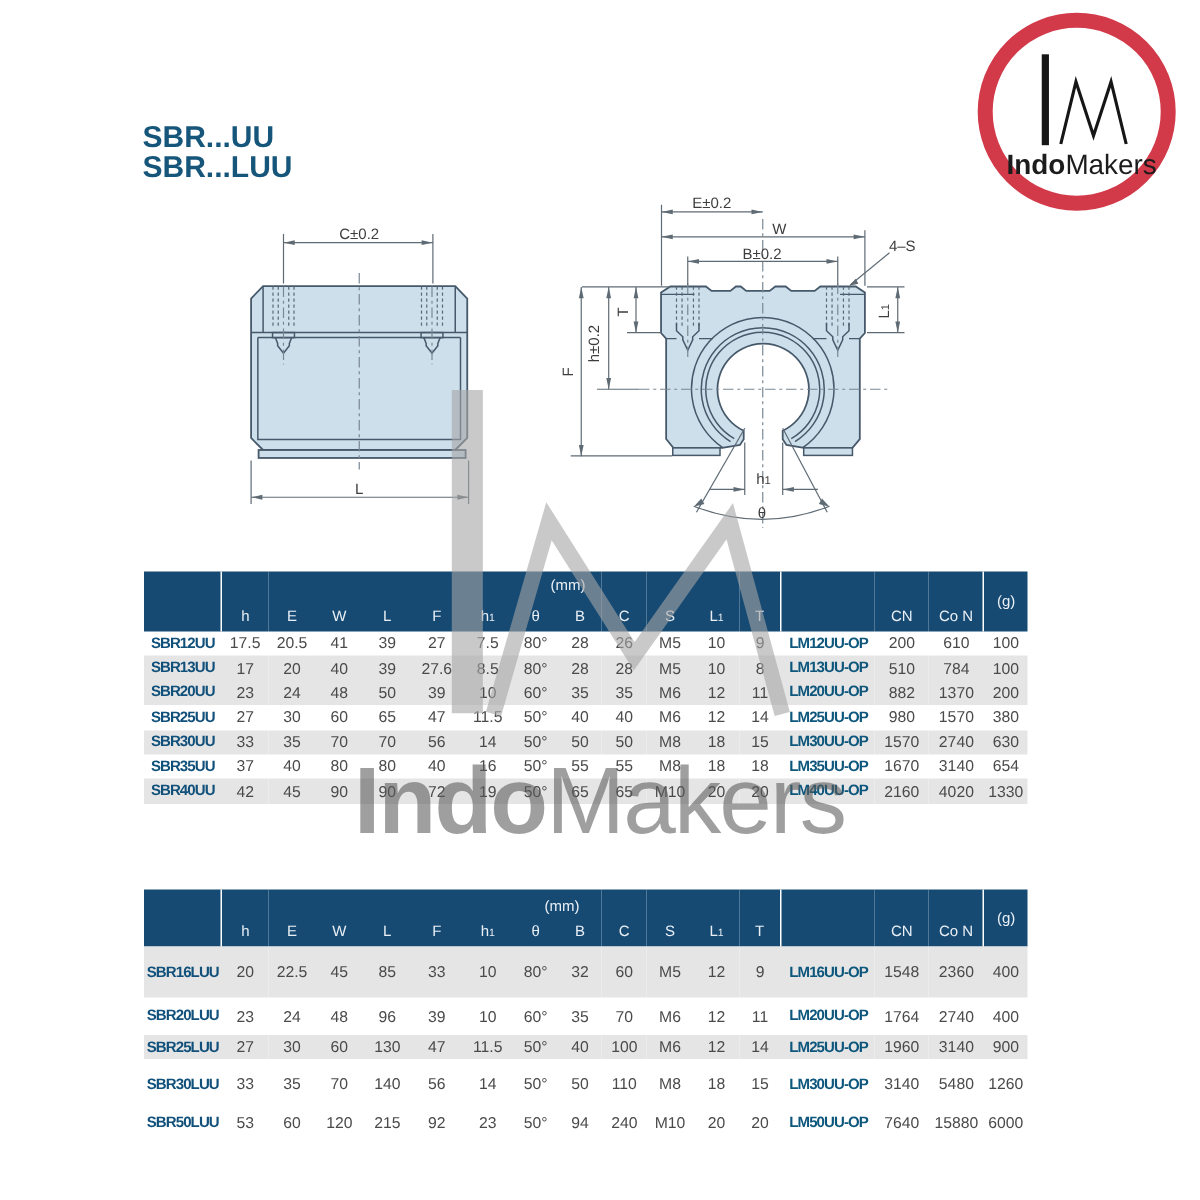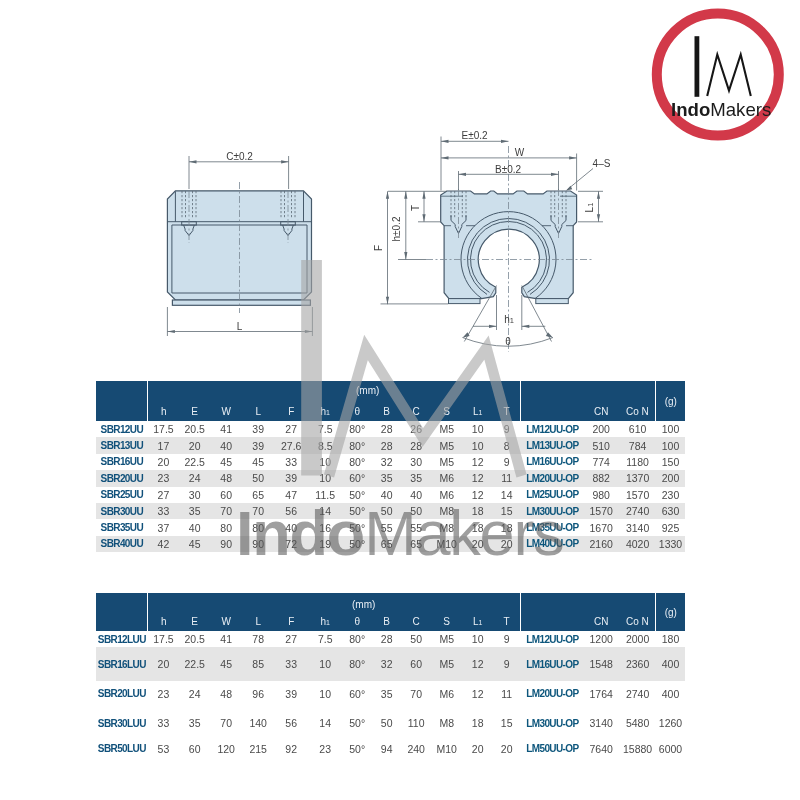--- a/index.html
+++ b/index.html
@@ -11,27 +11,28 @@
   .dtab th{background:#164a73;color:#e9eff5;font-weight:normal;font-size:10px;
            vertical-align:bottom;padding:0 0 4px 0;text-align:center;}
   .dtab td{font-size:10.5px;color:#4a4a4a;text-align:center;padding:0;
            white-space:nowrap;overflow:visible;}
   .dtab tr.g td{background:#e5e5e5;}
   .dtab td.nm{color:#10507a;font-weight:bold;font-size:10px;letter-spacing:-0.6px;}
   .dtab td.lm{color:#0d567c;font-weight:bold;font-size:10px;letter-spacing:-0.6px;
               text-align:left;padding-left:6px;}
   .sepR{border-right:1.6px solid #fff;}
   .sepL{border-left:1.6px solid #fff;}
-  .mm{position:absolute;color:#e9eff5;font-size:10px;}
+  .mm{position:absolute;color:#e9eff5;font-size:10px;margin-left:11px;}
   #overlay{position:absolute;left:0;top:0;z-index:6;pointer-events:none;font-family:"Liberation Sans", sans-serif;}
 </style>
 </head>
 <body>
 <div id="page">
 
+<div id="title">SBR...UU<br>SBR...LUU</div>
 
 <table class="dtab" id="t1" style="left:96px;top:381px;width:589px;">
 <colgroup>
 <col style="width:51.7px">
         <col style="width:31.5px">
         <col style="width:31px">
         <col style="width:32px">
 <col style="width:32px">
         <col style="width:34px">
         <col style="width:34px">
@@ -99,39 +100,20 @@
           <td>28</td>
           <td>28</td>
           <td>M5</td>
           <td>10</td>
           <td>8</td>
           <td class="lm">LM13UU-OP</td>
           <td>510</td>
           <td>784</td>
           <td>100</td>
         </tr>
-<tr style="height:16.4px">
-          <td class="nm">SBR16UU</td>
-          <td>20</td>
-          <td>22.5</td>
-          <td>45</td>
-          <td>45</td>
-          <td>33</td>
-          <td>10</td>
-          <td>80°</td>
-          <td>32</td>
-          <td>30</td>
-          <td>M5</td>
-          <td>12</td>
-          <td>9</td>
-          <td class="lm">LM16UU-OP</td>
-          <td>774</td>
-          <td>1180</td>
-          <td>150</td>
-        </tr>
 <tr class="g" style="height:16.4px">
           <td class="nm">SBR20UU</td>
           <td>23</td>
           <td>24</td>
           <td>48</td>
           <td>50</td>
           <td>39</td>
           <td>10</td>
           <td>60°</td>
           <td>35</td>
@@ -154,21 +136,21 @@
           <td>11.5</td>
           <td>50°</td>
           <td>40</td>
           <td>40</td>
           <td>M6</td>
           <td>12</td>
           <td>14</td>
           <td class="lm">LM25UU-OP</td>
           <td>980</td>
           <td>1570</td>
-          <td>230</td>
+          <td>380</td>
         </tr>
 <tr class="g" style="height:16.4px">
           <td class="nm">SBR30UU</td>
           <td>33</td>
           <td>35</td>
           <td>70</td>
           <td>70</td>
           <td>56</td>
           <td>14</td>
           <td>50°</td>
@@ -192,21 +174,21 @@
           <td>16</td>
           <td>50°</td>
           <td>55</td>
           <td>55</td>
           <td>M8</td>
           <td>18</td>
           <td>18</td>
           <td class="lm">LM35UU-OP</td>
           <td>1670</td>
           <td>3140</td>
-          <td>925</td>
+          <td>654</td>
         </tr>
 <tr class="g" style="height:16.4px">
           <td class="nm">SBR40UU</td>
           <td>42</td>
           <td>45</td>
           <td>90</td>
           <td>90</td>
           <td>72</td>
           <td>19</td>
           <td>50°</td>
@@ -260,39 +242,20 @@
           <th>S</th>
 <th>L<span style="font-size:7px">1</span></th>
           <th class="sepR">T</th>
           <th></th>
 <th>CN</th>
           <th>Co&nbsp;N</th>
           <th class="sepL" style="vertical-align:middle;padding-bottom:0">(g)</th>
 </tr>
 </thead>
 <tbody>
-<tr style="height:16.4px">
-          <td class="nm">SBR12LUU</td>
-          <td>17.5</td>
-          <td>20.5</td>
-          <td>41</td>
-          <td>78</td>
-          <td>27</td>
-          <td>7.5</td>
-          <td>80°</td>
-          <td>28</td>
-          <td>50</td>
-          <td>M5</td>
-          <td>10</td>
-          <td>9</td>
-          <td class="lm">LM12UU-OP</td>
-          <td>1200</td>
-          <td>2000</td>
-          <td>180</td>
-        </tr>
 <tr class="g" style="height:34px">
           <td class="nm">SBR16LUU</td>
           <td>20</td>
           <td>22.5</td>
           <td>45</td>
           <td>85</td>
           <td>33</td>
           <td>10</td>
           <td>80°</td>
           <td>32</td>
@@ -317,20 +280,39 @@
           <td>35</td>
           <td>70</td>
           <td>M6</td>
           <td>12</td>
           <td>11</td>
           <td class="lm">LM20UU-OP</td>
           <td>1764</td>
           <td>2740</td>
           <td>400</td>
         </tr>
+<tr class="g" style="height:16.4px">
+          <td class="nm">SBR25LUU</td>
+          <td>27</td>
+          <td>30</td>
+          <td>60</td>
+          <td>130</td>
+          <td>47</td>
+          <td>11.5</td>
+          <td>50°</td>
+          <td>40</td>
+          <td>100</td>
+          <td>M6</td>
+          <td>12</td>
+          <td>14</td>
+          <td class="lm">LM25UU-OP</td>
+          <td>1960</td>
+          <td>3140</td>
+          <td>900</td>
+        </tr>
 <tr style="height:34px">
           <td class="nm">SBR30LUU</td>
           <td>33</td>
           <td>35</td>
           <td>70</td>
           <td>140</td>
           <td>56</td>
           <td>14</td>
           <td>50°</td>
           <td>50</td>

